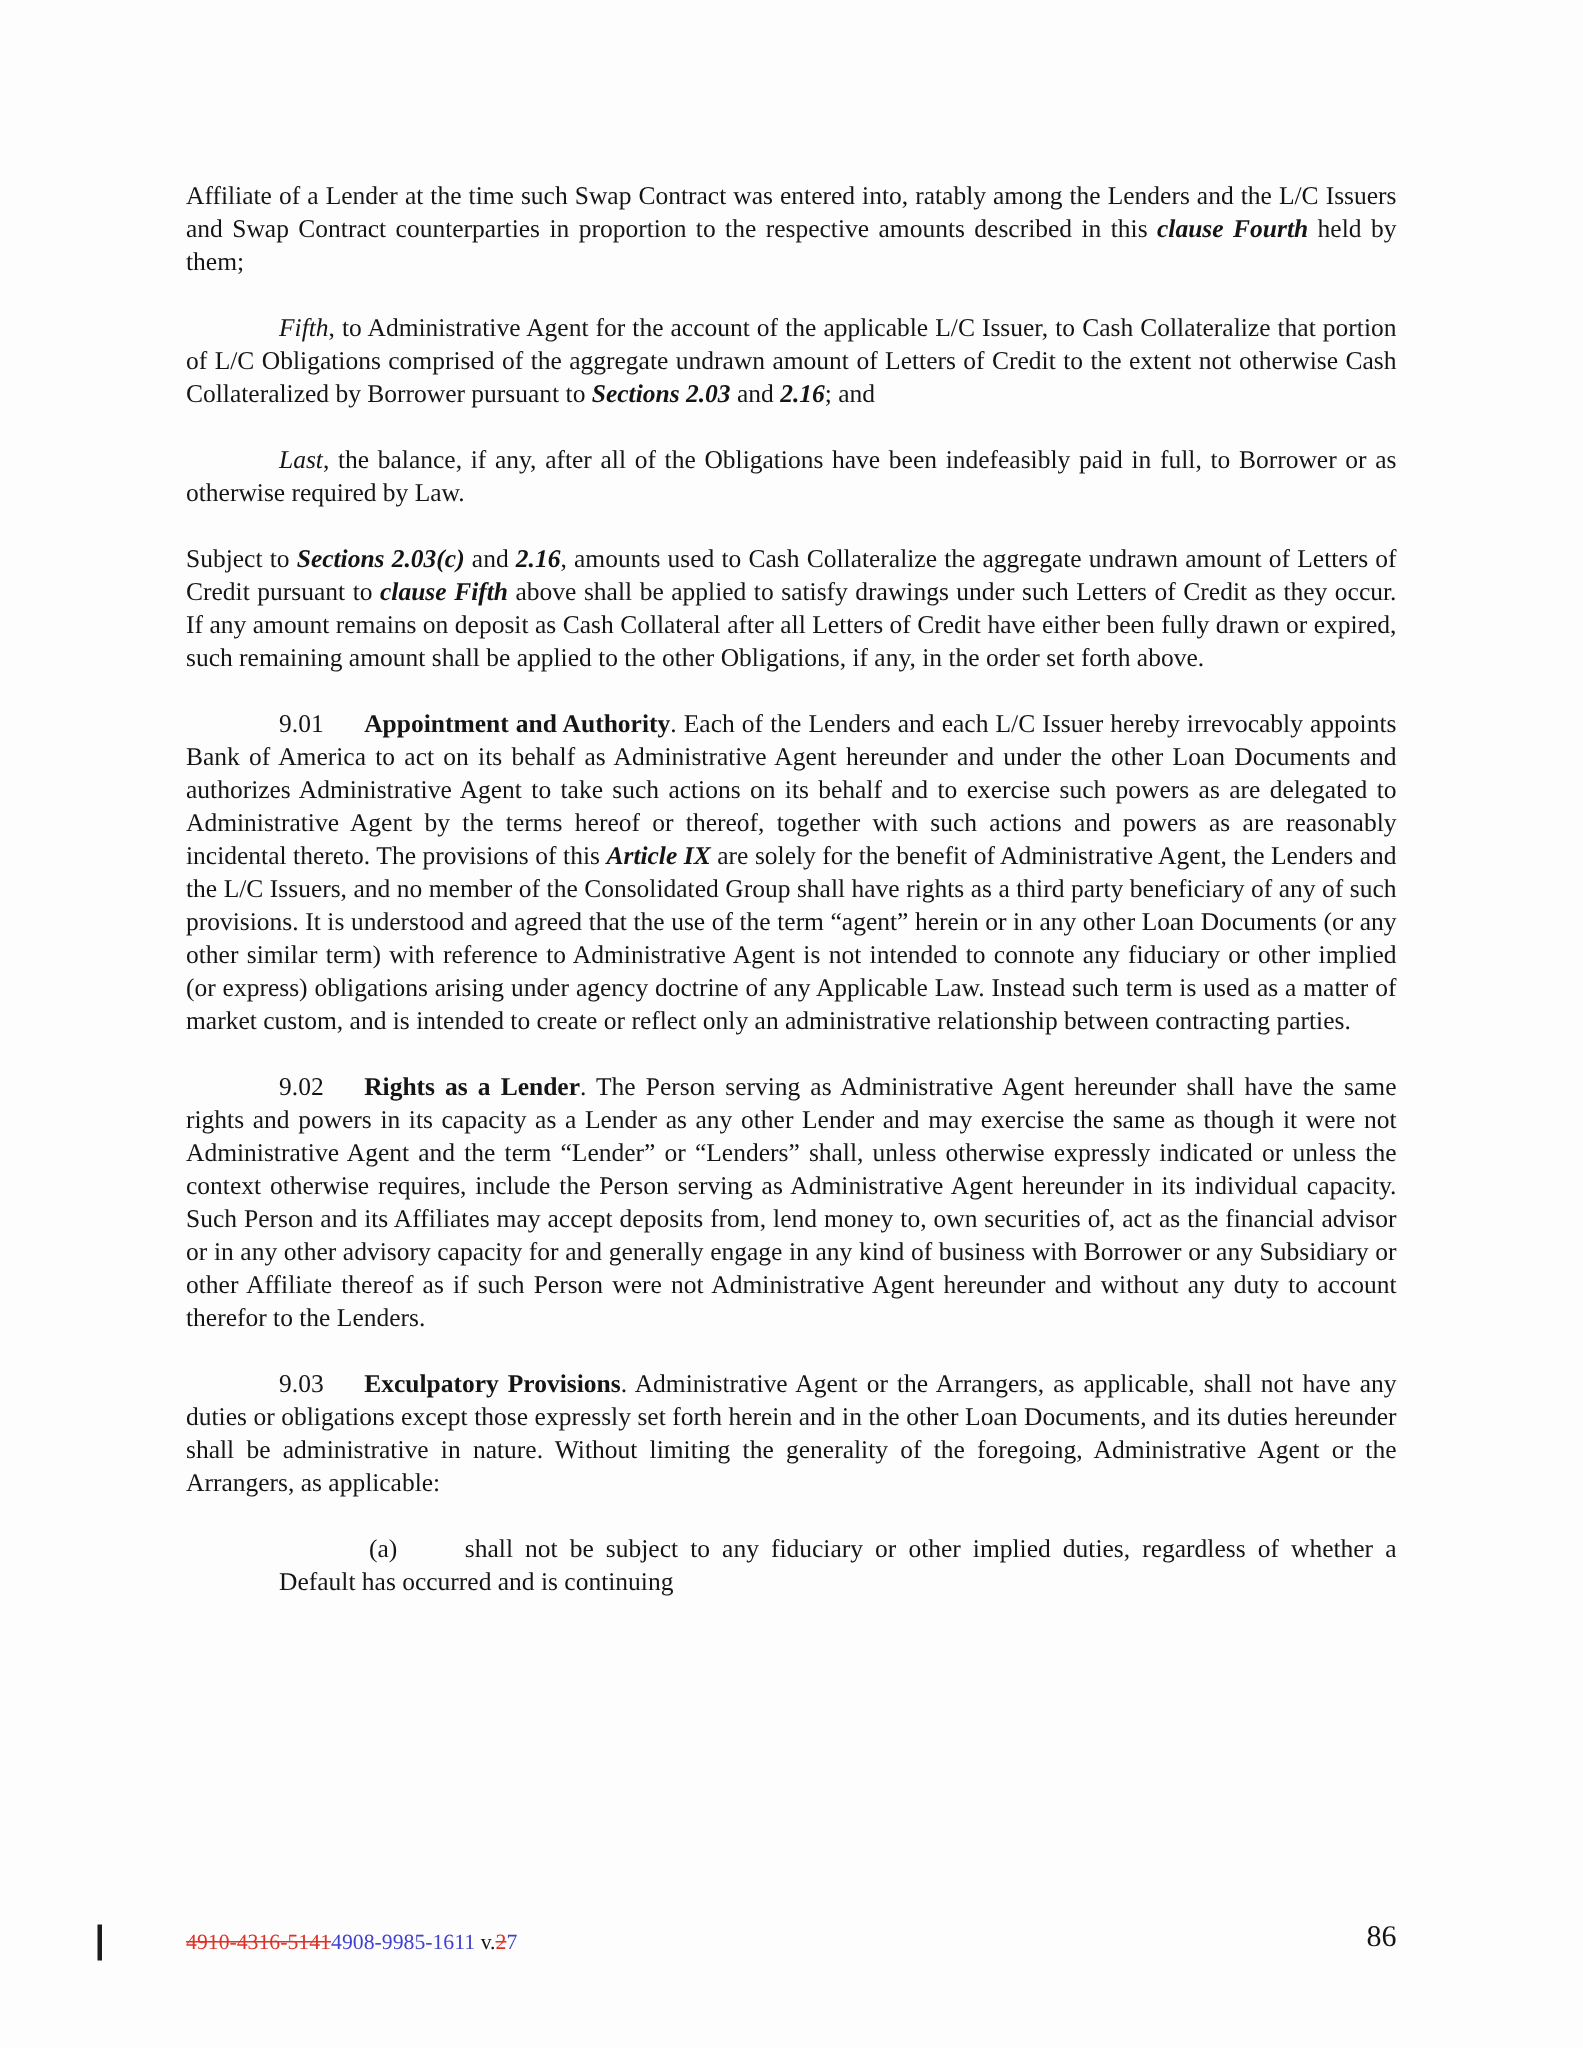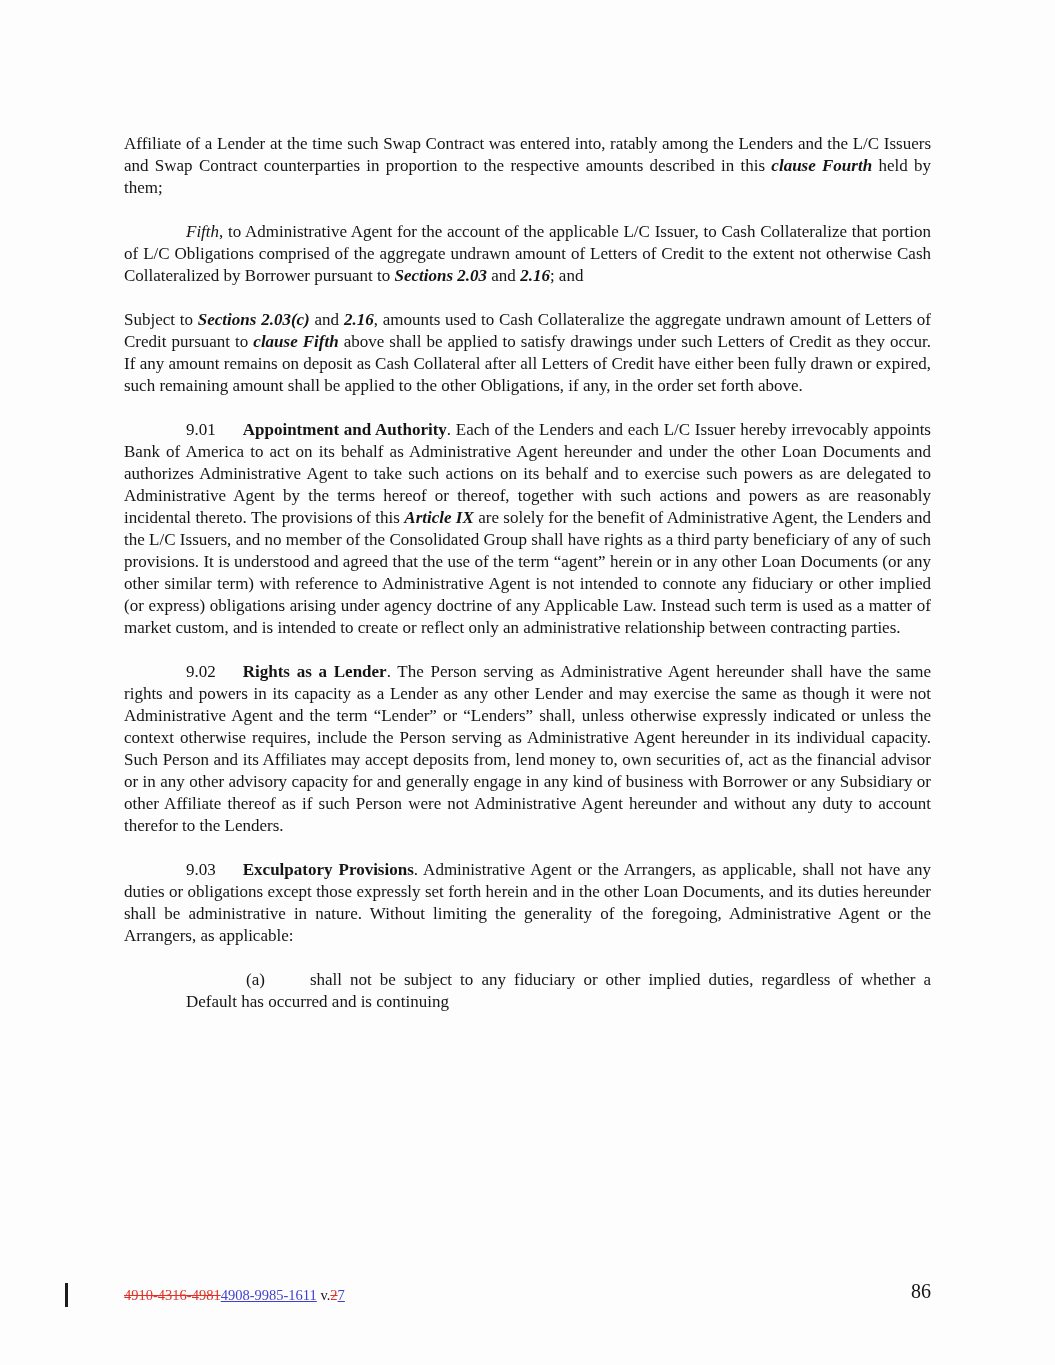--- a/index.html
+++ b/index.html
@@ -13,21 +13,21 @@
     height: 1365px;
     background: #fdfdfd;
     font-family: "Liberation Serif", "DejaVu Serif", serif;
     color: #151515;
     overflow: hidden;
     margin: 0 auto;
   }
   .content {
     position: absolute;
     left: 124px;
-    top: 133px;
+    top: 120px;
     width: 807px;
   }
   .para {
     margin: 0 0 22px 0;
     font-size: 17px;
     line-height: 22px;
     text-align: justify;
   }
   .para.indent { text-indent: 62px; }
   .para.sub {
@@ -39,21 +39,20 @@
   .run.i  { font-style: italic; margin-top: 41px; }
   .run.bi { font-weight: bold; font-style: italic; }
   .run.tab  { display: inline-block; width: 27px; }
   .run.tab2 { display: inline-block; width: 45px; }
   .run.del {
     color: var(--del-color, #e03127);
     text-decoration: line-through;
   }
   .run.ins {
     color: var(--ins-color, #3f3fd0);
-    text-decoration: underline;
   }
   .change-bar {
     position: absolute;
     left: 65px;
     top: 1283px;
     width: 3px;
     height: 24px;
     background: #1c1c1c;
   }
   .footer-id {
@@ -74,25 +73,26 @@
     line-height: 20px;
   }
 </style>
 </head>
 <body>
 
 <div class="page">
   <div class="content">
     <p class="para"><span class="run">Affiliate of a Lender at the time such Swap Contract was entered into, ratably among the Lenders and the L/C Issuers and Swap Contract counterparties in proportion to the respective amounts described in this </span><span class="run bi">clause Fourth</span><span class="run"> held by them;</span></p>
     <p class="para indent"><span class="run i">Fifth</span><span class="run">, to Administrative Agent for the account of the applicable L/C Issuer, to Cash Collateralize that portion of L/C Obligations comprised of the aggregate undrawn amount of Letters of Credit to the extent not otherwise Cash Collateralized by Borrower pursuant to </span><span class="run bi">Sections 2.03</span><span class="run"> and </span><span class="run bi">2.16</span><span class="run">; and</span></p>
+    <p class="para indent"><span class="run i">Last</span><span class="run">, the balance, if any, after all of the Obligations have been indefeasibly paid in full, to Borrower or as otherwise required by Law.</span></p>
     <p class="para"><span class="run">Subject to </span><span class="run bi">Sections 2.03(c)</span><span class="run"> and </span><span class="run bi">2.16</span><span class="run">, amounts used to Cash Collateralize the aggregate undrawn amount of Letters of Credit pursuant to </span><span class="run bi">clause Fifth</span><span class="run"> above shall be applied to satisfy drawings under such Letters of Credit as they occur. If any amount remains on deposit as Cash Collateral after all Letters of Credit have either been fully drawn or expired, such remaining amount shall be applied to the other Obligations, if any, in the order set forth above.</span></p>
     <p class="para indent"><span class="run">9.01</span><span class="run tab"></span><span class="run b">Appointment and Authority</span><span class="run">. Each of the Lenders and each L/C Issuer hereby irrevocably appoints Bank of America to act on its behalf as Administrative Agent hereunder and under the other Loan Documents and authorizes Administrative Agent to take such actions on its behalf and to exercise such powers as are delegated to Administrative Agent by the terms hereof or thereof, together with such actions and powers as are reasonably incidental thereto. The provisions of this </span><span class="run bi">Article IX</span><span class="run"> are solely for the benefit of Administrative Agent, the Lenders and the L/C Issuers, and no member of the Consolidated Group shall have rights as a third party beneficiary of any of such provisions. It is understood and agreed that the use of the term “agent” herein or in any other Loan Documents (or any other similar term) with reference to Administrative Agent is not intended to connote any fiduciary or other implied (or express) obligations arising under agency doctrine of any Applicable Law. Instead such term is used as a matter of market custom, and is intended to create or reflect only an administrative relationship between contracting parties.</span></p>
     <p class="para indent"><span class="run">9.02</span><span class="run tab"></span><span class="run b">Rights as a Lender</span><span class="run">. The Person serving as Administrative Agent hereunder shall have the same rights and powers in its capacity as a Lender as any other Lender and may exercise the same as though it were not Administrative Agent and the term “Lender” or “Lenders” shall, unless otherwise expressly indicated or unless the context otherwise requires, include the Person serving as Administrative Agent hereunder in its individual capacity. Such Person and its Affiliates may accept deposits from, lend money to, own securities of, act as the financial advisor or in any other advisory capacity for and generally engage in any kind of business with Borrower or any Subsidiary or other Affiliate thereof as if such Person were not Administrative Agent hereunder and without any duty to account therefor to the Lenders.</span></p>
     <p class="para indent"><span class="run">9.03</span><span class="run tab"></span><span class="run b">Exculpatory Provisions</span><span class="run">. Administrative Agent or the Arrangers, as applicable, shall not have any duties or obligations except those expressly set forth herein and in the other Loan Documents, and its duties hereunder shall be administrative in nature. Without limiting the generality of the foregoing, Administrative Agent or the Arrangers, as applicable:</span></p>
     <p class="para sub"><span class="run">(a)</span><span class="run tab2"></span><span class="run">shall not be subject to any fiduciary or other implied duties, regardless of whether a Default has occurred and is continuing</span></p>
   </div>
 
   <div class="change-bar"></div>
 
-  <div class="footer-id"><span class="run del">4910-4316-4981</span><span class="run ins">4908-9985-1611</span><span class="run"> v.</span><span class="run del">2</span><span class="run ins">7</span></div>
+  <div class="footer-id"><span class="run del">4910-4316-5141</span><span class="run ins">4908-9985-1611</span><span class="run"> v.</span><span class="run del">2</span><span class="run ins">7</span></div>
 
   <div class="page-number">86</div>
 </div>
 
 </body></html>

